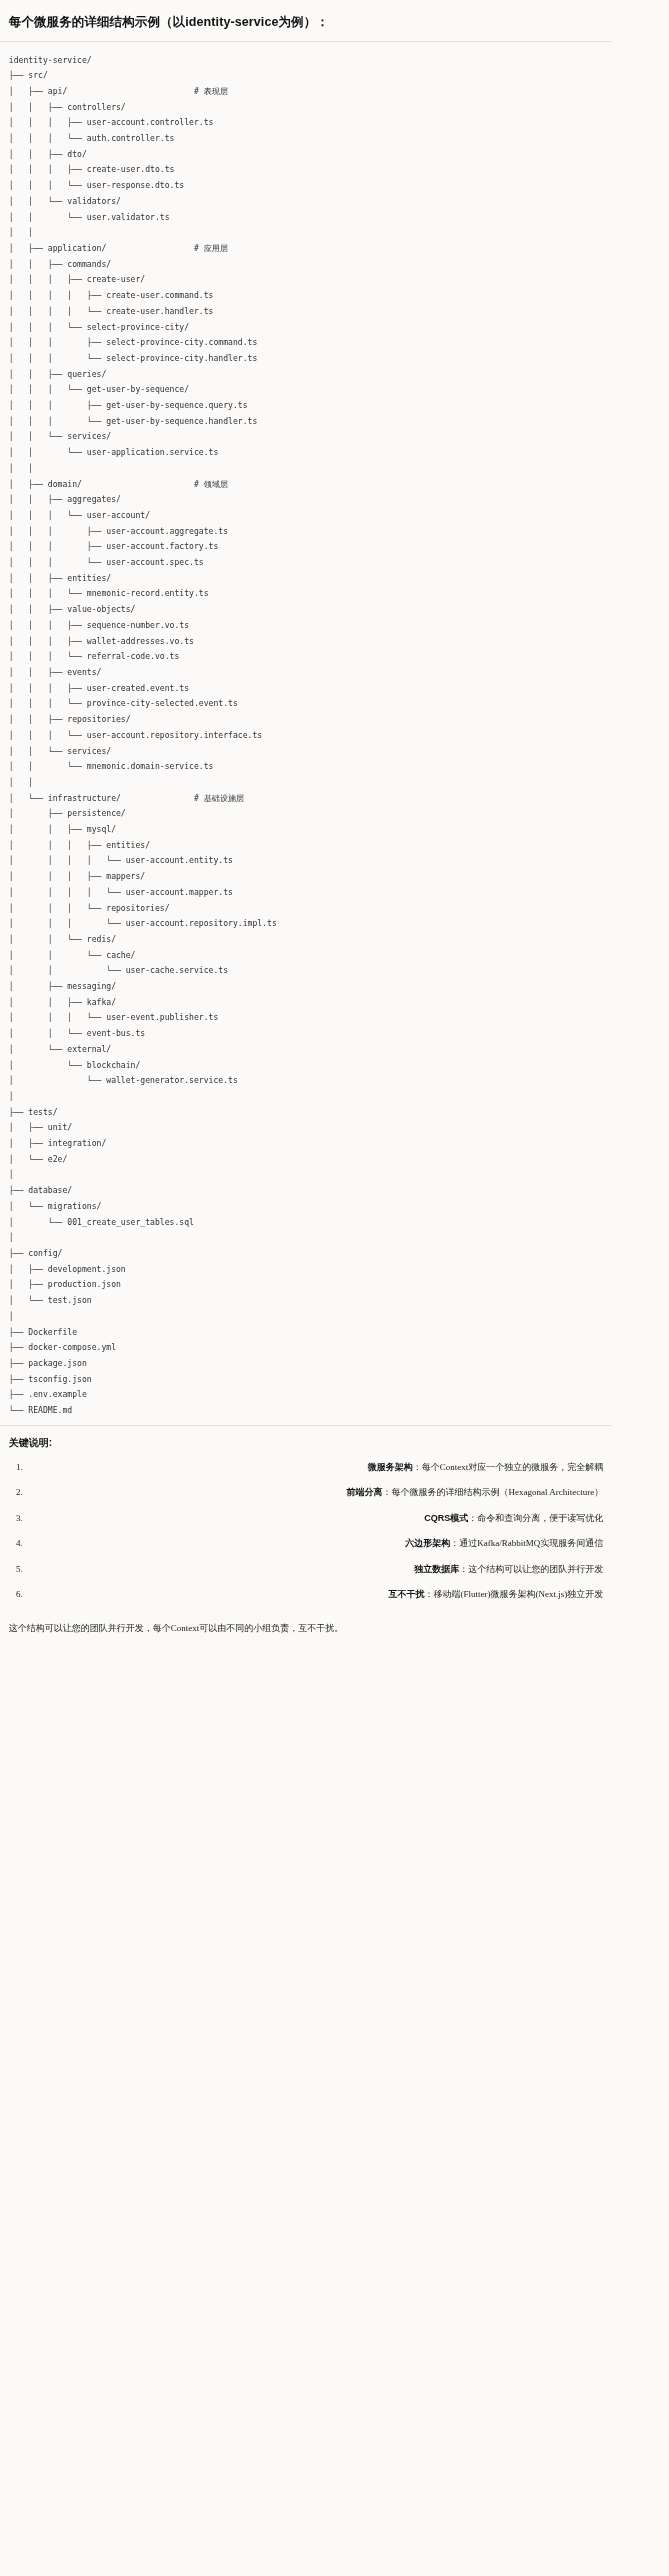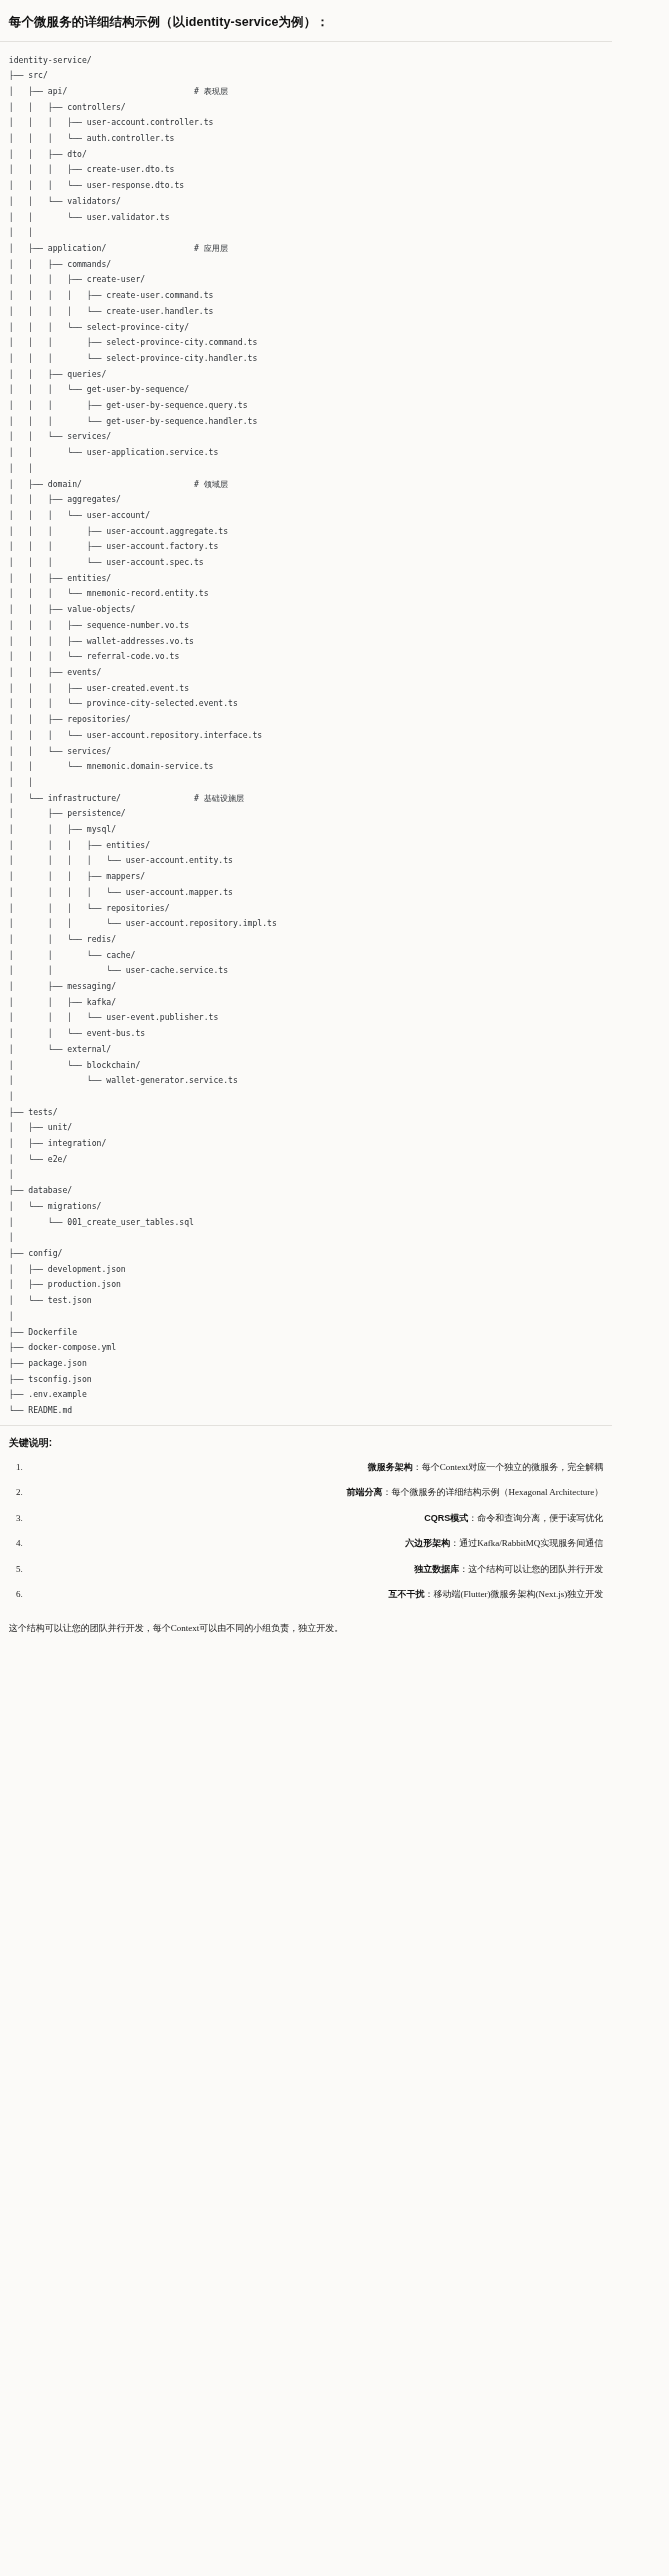--- a/index.html
+++ b/index.html
@@ -224,17 +224,17 @@
       <li>
         <span class="k-label">独立数据库</span><span class="k-text">：这个结构可以让您的团队并行开发</span>
       </li>
       <li>
         <span class="k-label">互不干扰</span><span class="k-text">：移动端(Flutter)微服务架构(Next.js)独立开发</span>
       </li>
     </ol>
   </div>
 
   <div class="footer-block">
-    <p class="footer-text">这个结构可以让您的团队并行开发，每个Context可以由不同的小组负责，独立开发。</p>
+    <p class="footer-text">这个结构可以让您的团队并行开发，每个Context可以由不同的小组负责，互不干扰。</p>
   </div>
 
 </div>
 
 
 </body></html>

